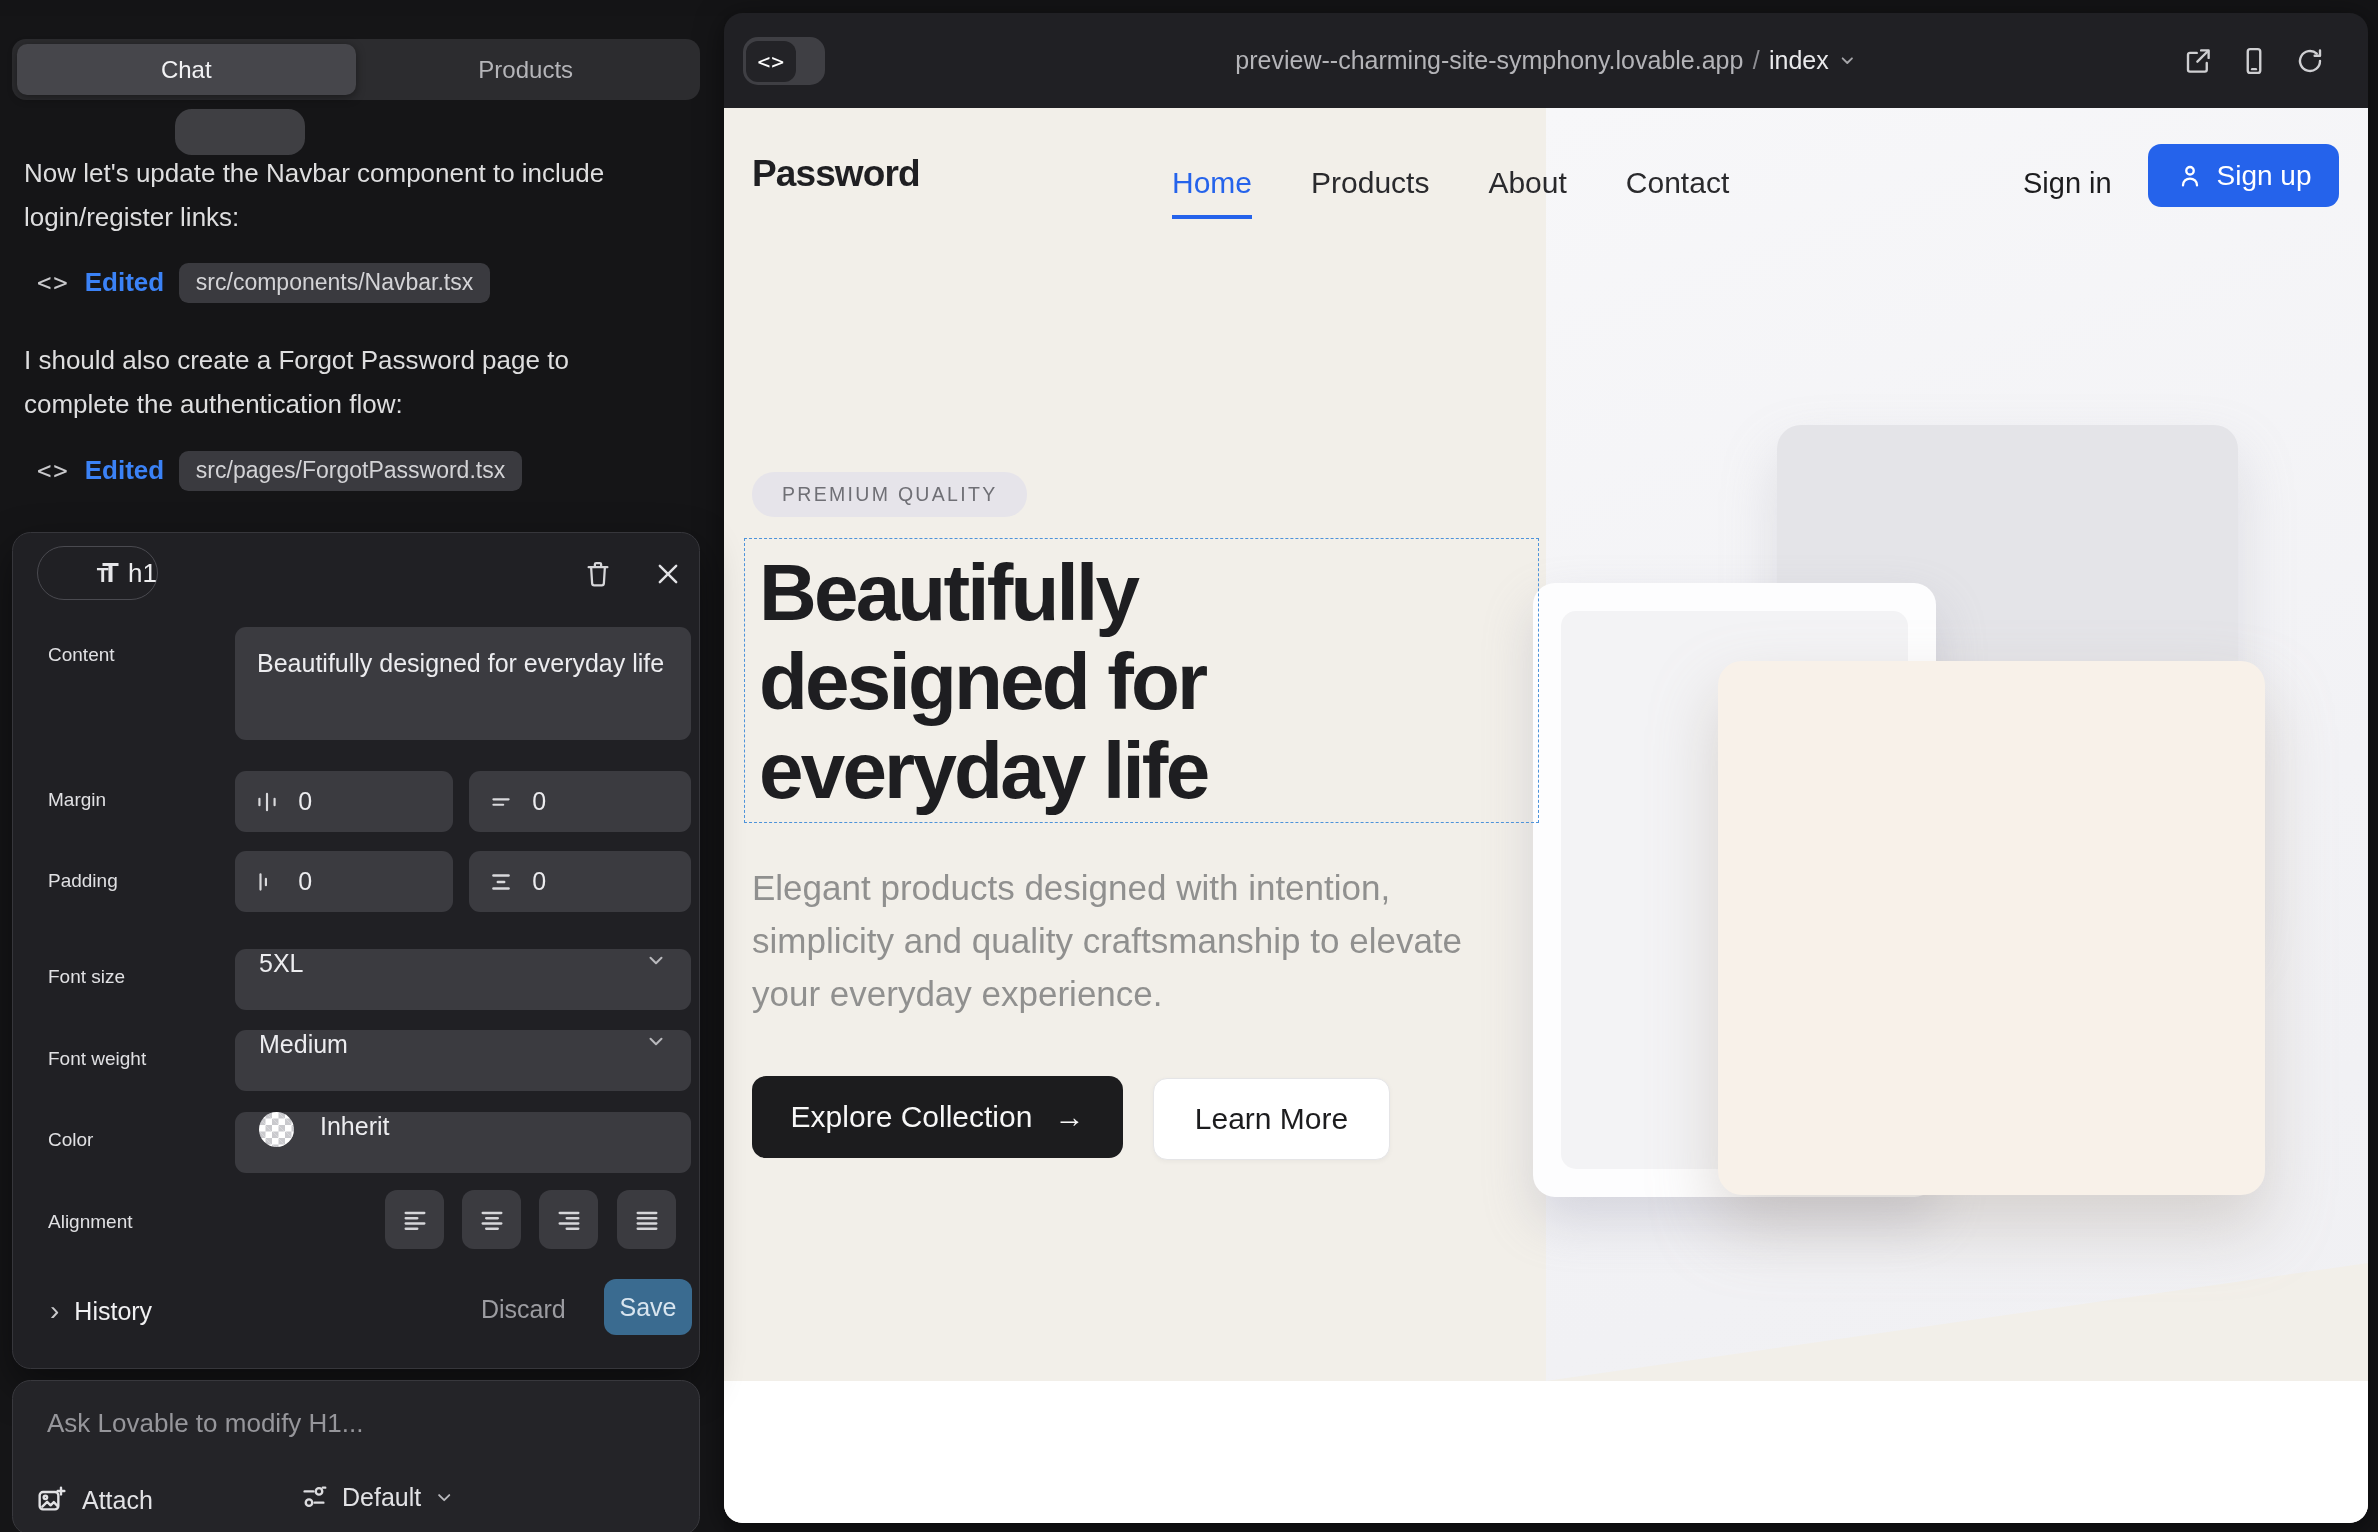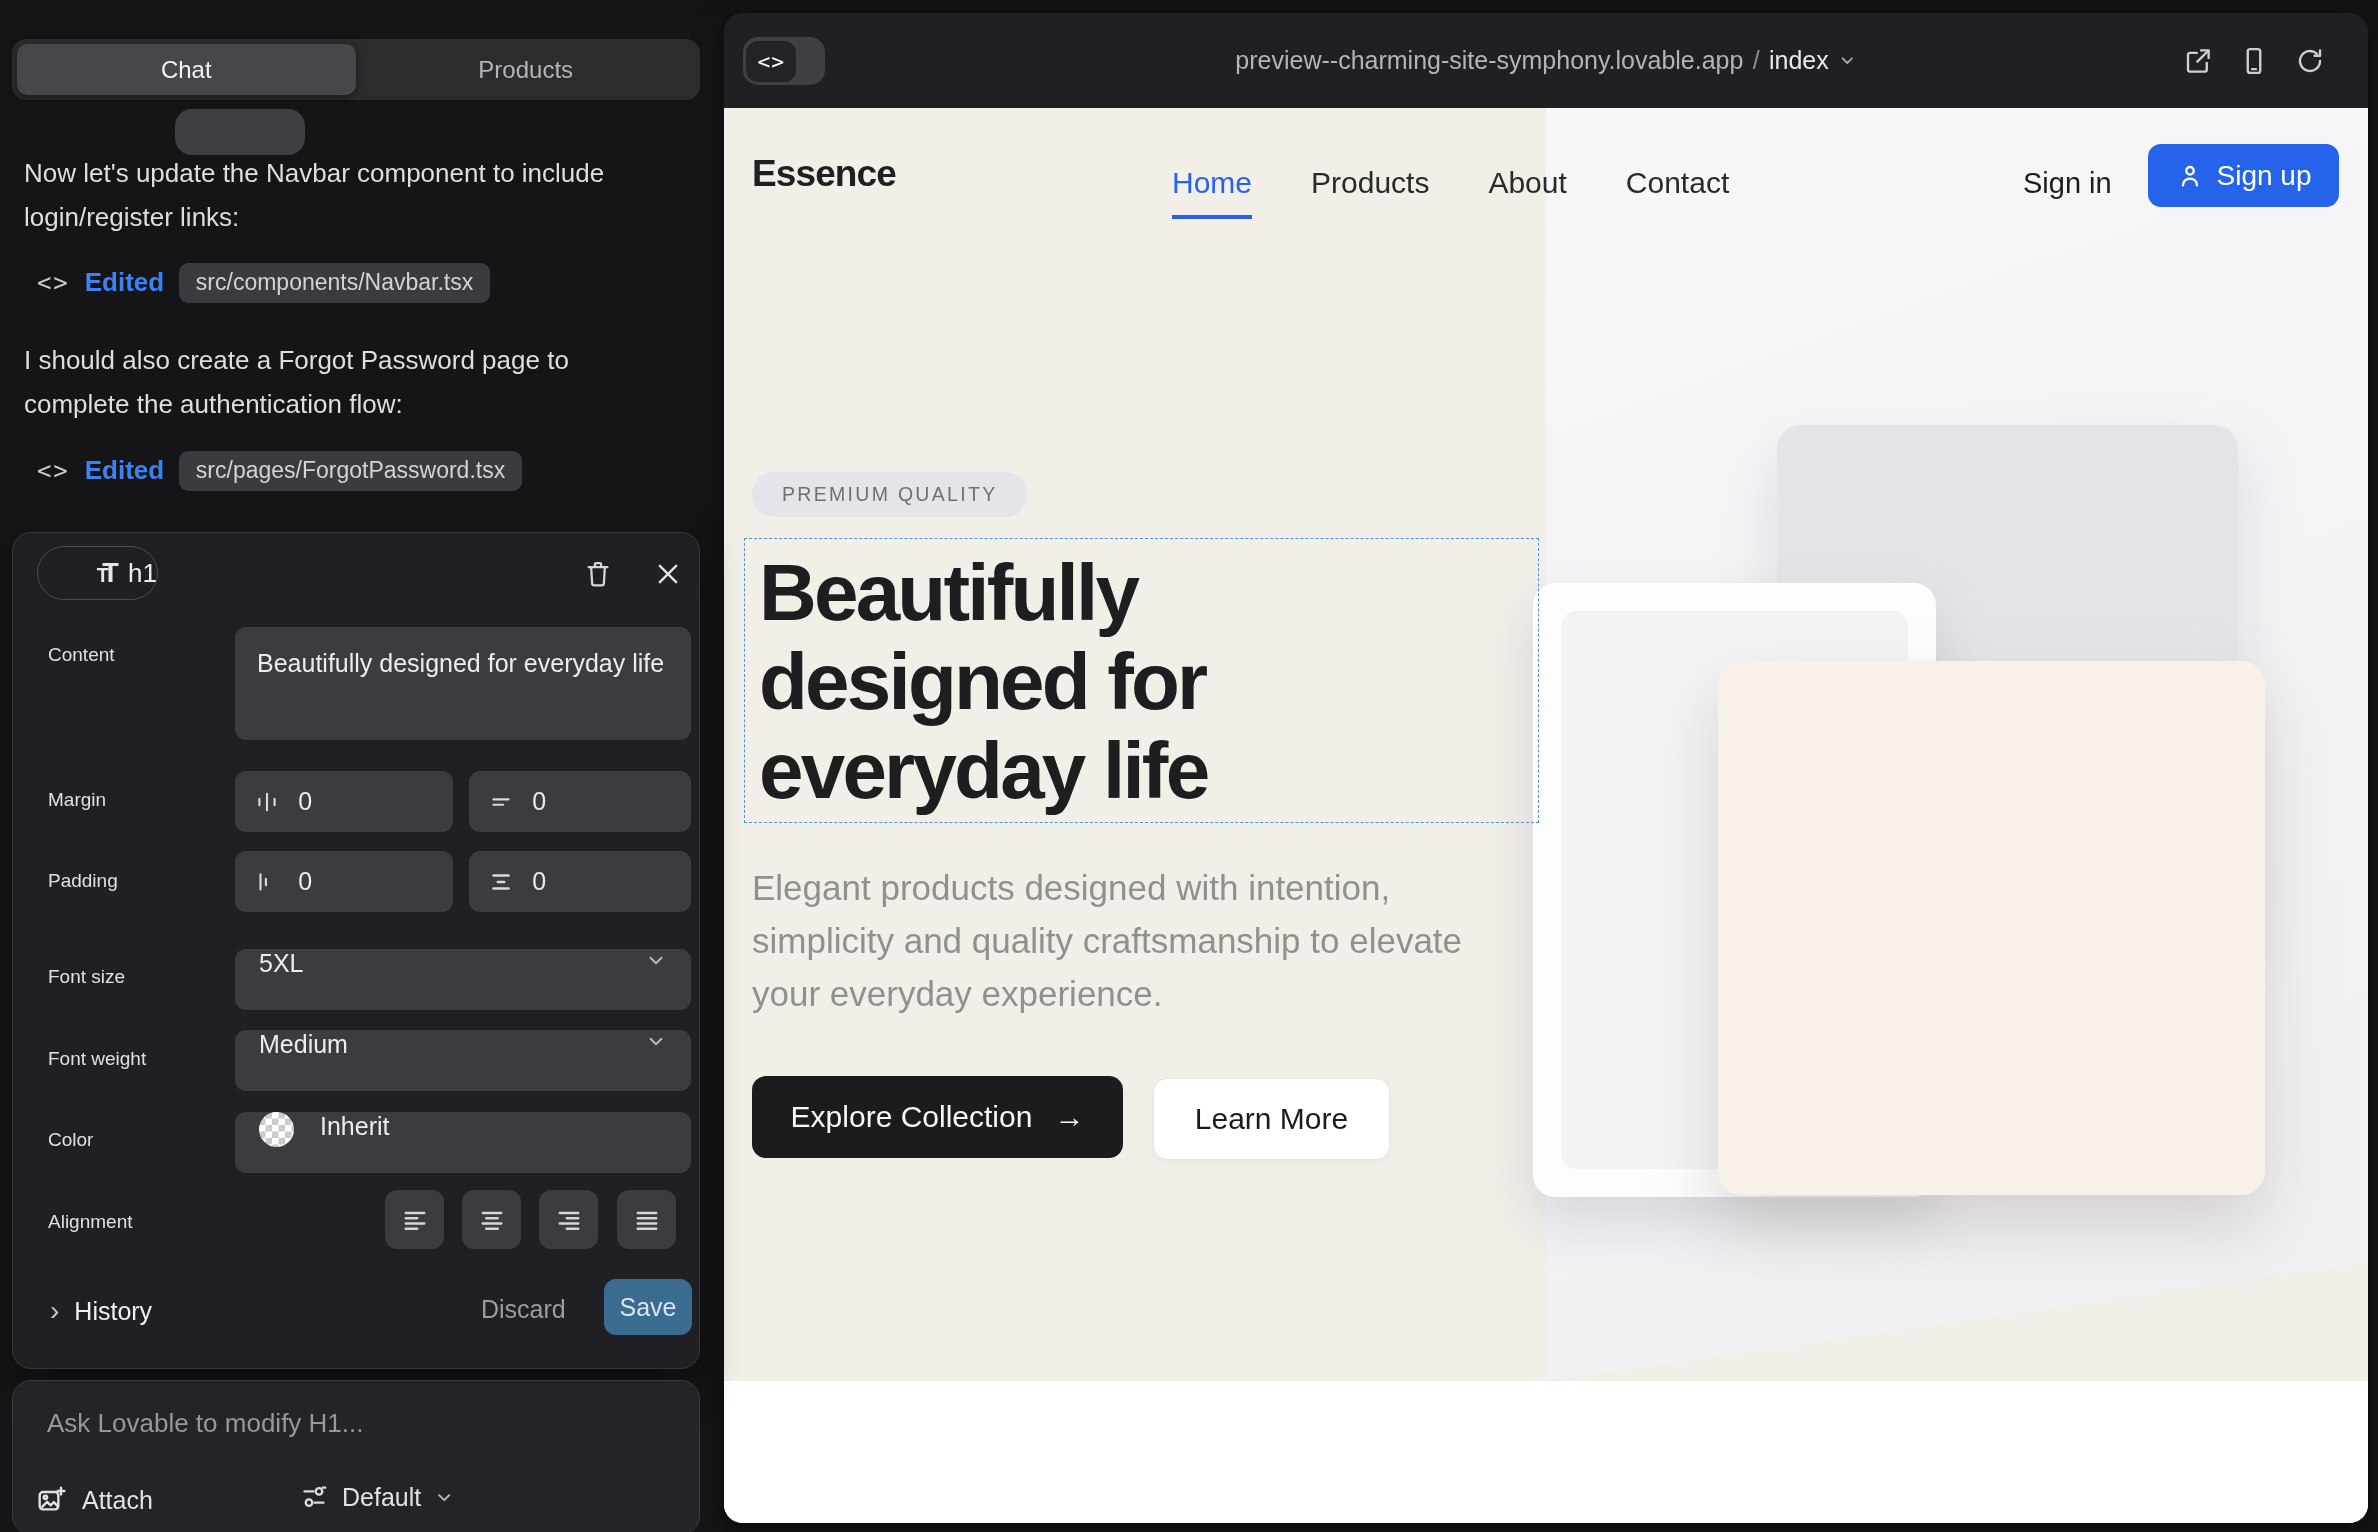--- a/index.html
+++ b/index.html
@@ -422,21 +422,21 @@
     <div class="wedge"></div>
     <div class="page-footer"></div>
 
     <div class="grey-card"></div>
     <div class="white-card">
       <div class="inner"></div>
     </div>
     <div class="beige-card"></div>
 
     <div class="site-nav">
-      <div class="brand">Essence</div>
+      <div class="brand">Password</div>
       <div class="nav-links">
         <span class="nav-link active">Home</span>
         <span class="nav-link">Products</span>
         <span class="nav-link">About</span>
         <span class="nav-link">Contact</span>
       </div>
       <div class="sign-in">Sign in</div>
       <div class="signup-btn">
         <span>
           <svg width="28" height="28" viewBox="0 0 24 24" fill="none" stroke="#ffffff" stroke-width="2" stroke-linecap="round">

